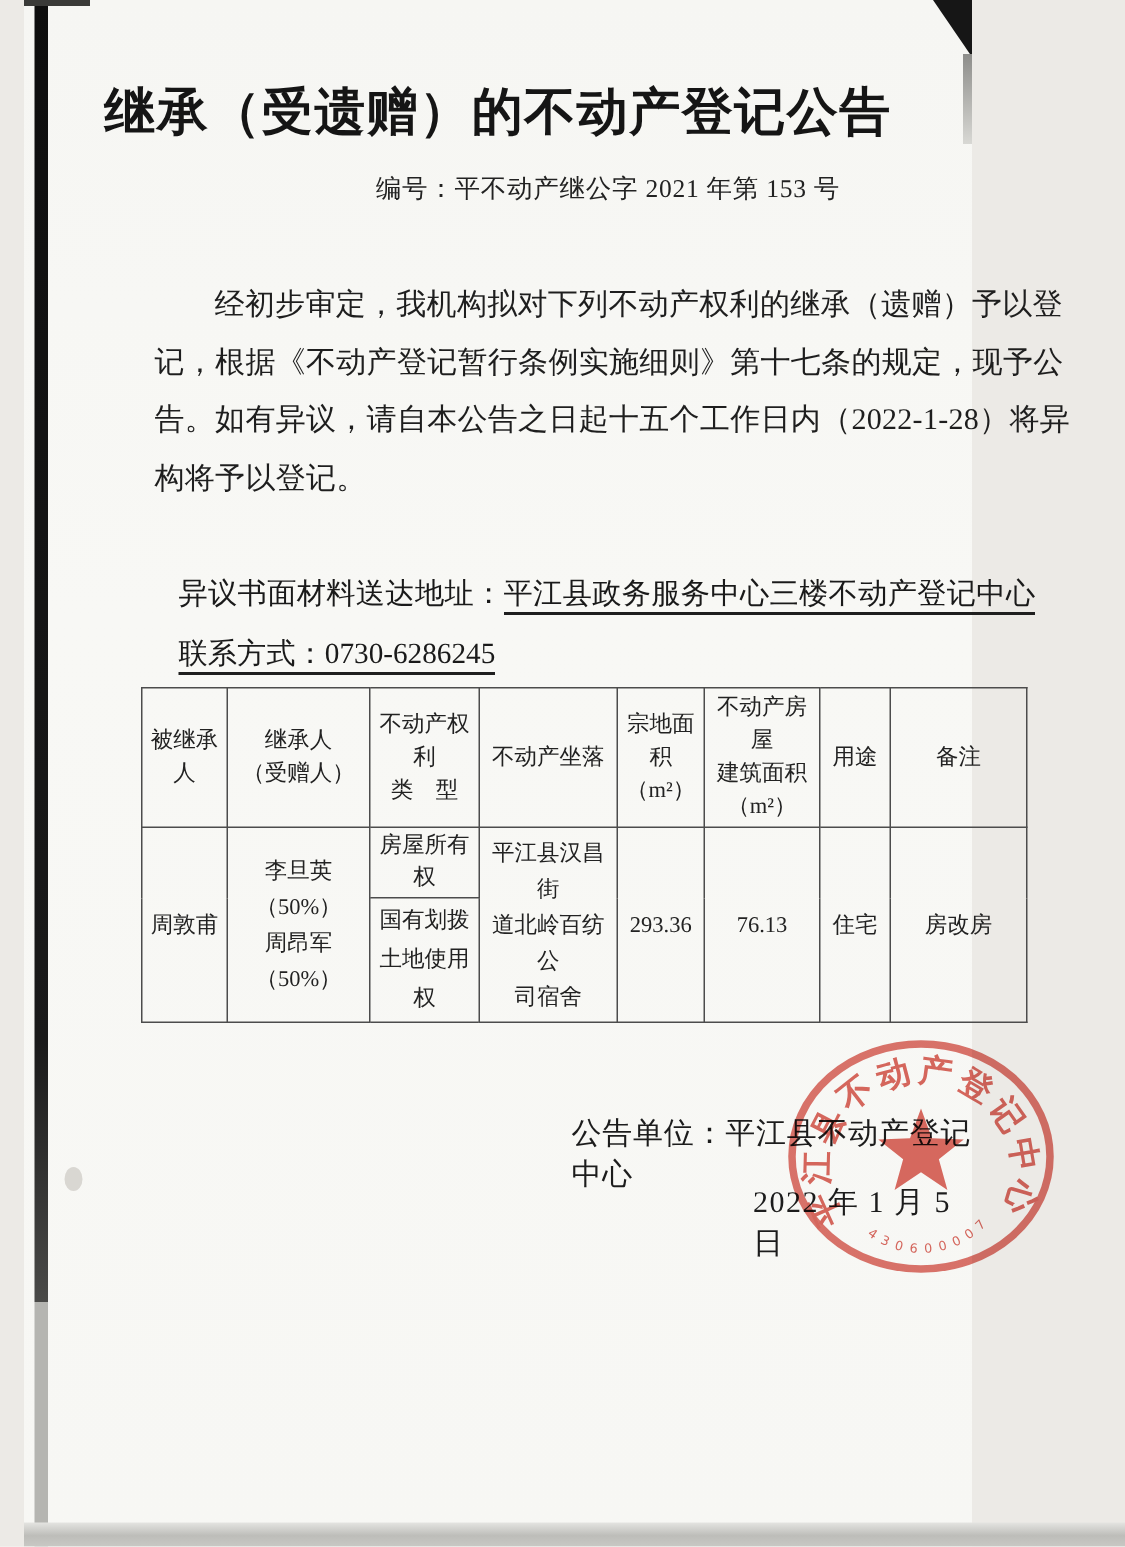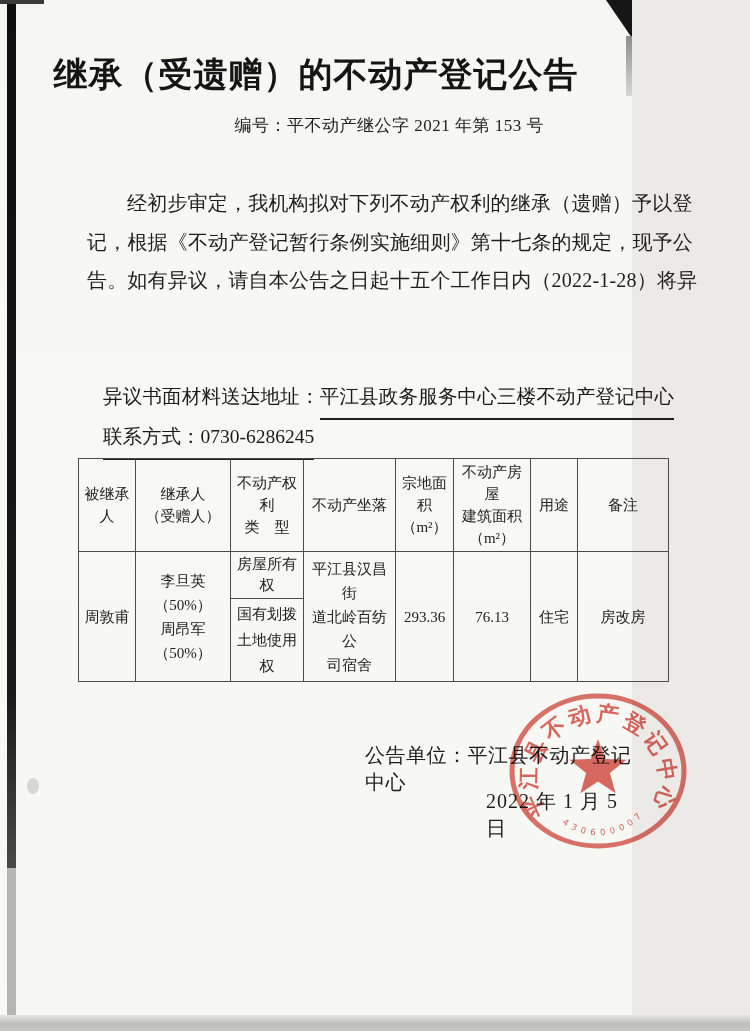--- a/index.html
+++ b/index.html
@@ -5,21 +5,21 @@
   * { margin: 0; padding: 0; box-sizing: border-box; }
   html, body { width: 750px; height: 1031px; }
   body {
     font-family: "Liberation Serif", "DejaVu Serif", serif;
     background: #eceae6;
     position: relative;
     overflow: hidden;
   }
   .paper {
     position: absolute;
-    left: 0; top: 0;
+    left: 16px; top: 0;
     width: 632px; height: 1031px;
     background: linear-gradient(180deg, #f6f6f3 0%, #f8f8f5 40%, #f7f7f4 100%);
     color: #1c1c1c;
   }
   
   .edge-left-black {
     position: absolute; left: 7px; top: 0;
     width: 9px; height: 868px;
     background: linear-gradient(180deg, #0e0e0e 0%, #1a1a1a 80%, #4a4a48 100%);
   }
@@ -99,21 +99,21 @@
     letter-spacing: 0.2px;
     white-space: nowrap;
     color: #1a1a1a;
   }
   .contact-line {
     position: absolute; left: 103px; top: 422px;
     font-size: 19.5px;
     line-height: 30px;
     color: #1a1a1a;
   }
-  .u { border-bottom: 2px solid #1f1f1f; padding-bottom: 11px; }
+  .u { border-bottom: 2px solid #1f1f1f; padding-bottom: 1px; }
 
   table.reg-table {
     position: absolute; left: 78px; top: 458px;
     width: 590px;
     border-collapse: collapse;
     table-layout: fixed;
     font-size: 15px;
     color: #222;
   }
   .reg-table td {
@@ -163,20 +163,21 @@
   <div class="edge-bottom"></div>
   <div class="smudge"></div>
 
   <div class="doc-title">继承（受遗赠）的不动产登记公告</div>
   <div class="doc-number">编号：平不动产继公字 2021 年第 153 号</div>
 
   <div class="body-block">
     <div class="body-line indent">经初步审定，我机构拟对下列不动产权利的继承（遗赠）予以登</div>
     <div class="body-line">记，根据《不动产登记暂行条例实施细则》第十七条的规定，现予公</div>
     <div class="body-line">告。如有异议，请自本公告之日起十五个工作日内（2022-1-28）将异</div>
+    <div class="body-line no-justify">构将予以登记。</div>
   </div>
 
   <div class="addr-line"><span>异议书面材料送达地址：</span><span class="u">平江县政务服务中心三楼不动产登记中心</span></div>
   <div class="contact-line"><span class="u">联系方式：0730-6286245</span></div>
 
   <table class="reg-table">
     <colgroup>
       <col style="width:57px">
         <col style="width:95px">
         <col style="width:73px">

